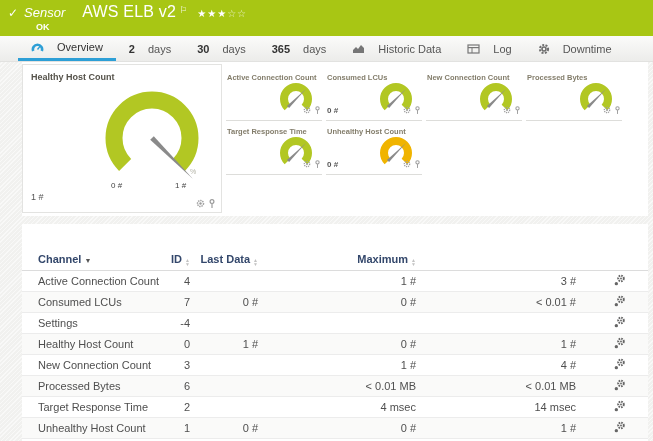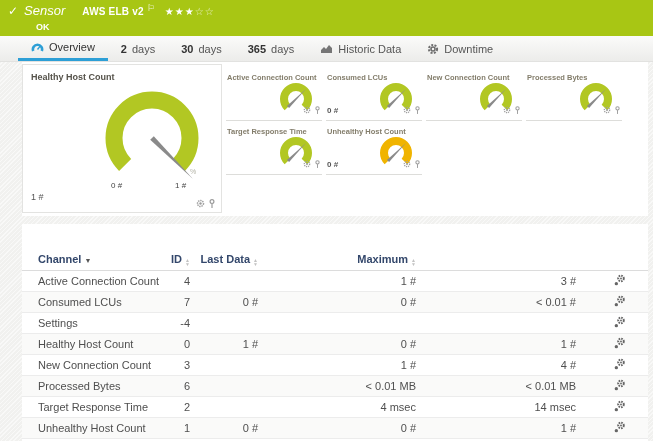--- a/index.html
+++ b/index.html
@@ -8,30 +8,30 @@
     font-family:"Liberation Sans","DejaVu Sans",sans-serif;
     background:#f1f1ef;
     background-image:repeating-linear-gradient(135deg, rgba(255,255,255,.55) 0 1px, rgba(0,0,0,0) 1px 3px);
     position:relative; color:#4f4f4f;
   }
   
   .sensor-header { position:absolute; left:0; top:0; width:653px; height:36px; color:#fff; }
   .sh-row { position:absolute; left:8px; top:3px; display:flex; align-items:baseline; }
   .sh-check { font-size:12px; font-weight:bold; margin-right:6px; }
   .sh-kind { font-style:italic; font-size:13px; margin-right:17px; }
-  .sh-name { font-size:10px; font-weight:bold; letter-spacing:.2px; }
+  .sh-name { font-size:16px; font-weight:normal; letter-spacing:.2px; }
   .sh-flag { font-size:9px; margin-left:3px; position:relative; top:-4px; cursor:pointer; }
   .sh-stars { font-size:10px; margin-left:10px; letter-spacing:1px; cursor:pointer; }
   .sh-stars .dim { opacity:.75; }
   .sh-status { position:absolute; left:36px; top:22px; font-size:9px; font-weight:bold; }
   
   .tabbar { position:absolute; left:0; top:36px; width:653px; height:26px;
     background:linear-gradient(#fbfbfa,#ececea); border-bottom:1px solid #e2e2e0;
     display:flex; align-items:stretch; padding-left:18px; font-size:11px; color:#555; }
-  .tab { display:flex; align-items:center; gap:5px; padding:0 13px; cursor:pointer; white-space:nowrap; }
+  .tab { display:flex; align-items:center; gap:13px; padding:0 13px; cursor:pointer; white-space:nowrap; }
   .tab .num { font-weight:bold; color:#333; }
   .tab.active { border-bottom:3px solid #2d9fd6; color:#333; }
   .tab .ticon { display:inline-flex; }
   
   .dashboard { position:absolute; left:22px; top:62px; width:626px; height:154px; background:#fff; }
   .main-gauge-card { position:absolute; left:0; top:2px; width:200px; height:149px;
     background:#fff; border:1px solid #e3e3e1; }
   .mg-title { position:absolute; left:8px; top:7px; font-size:9px; font-weight:bold; color:#55524a; }
   .mg-svg { position:absolute; left:0; top:0; }
   .mg-min { position:absolute; left:88px; top:116px; font-size:8px; color:#444; }
@@ -98,20 +98,30 @@
   <div class="tab">
     <span class="ticon">
       <svg width="13" height="10" viewBox="0 0 13 10">
           <path d="M1 9 L1 6 4 3 6 5 9 1 12 4 12 9 Z" fill="#767676"></path>
         </svg>
     </span>
     <span>Historic Data</span>
   </div>
   <div class="tab">
     <span class="ticon">
+      <svg width="13" height="10" viewBox="0 0 13 10">
+          <rect x="1" y="1" width="11" height="8" fill="none" stroke="#767676" stroke-width="1.2"></rect>
+          <line x1="1" y1="3.6" x2="12" y2="3.6" stroke="#767676" stroke-width="1.2"></line>
+          <line x1="5" y1="3.6" x2="5" y2="9" stroke="#767676" stroke-width="1"></line>
+        </svg>
+    </span>
+    <span>Log</span>
+  </div>
+  <div class="tab">
+    <span class="ticon">
       <svg width="12" height="12" viewBox="0 0 12 12">
           <circle cx="6" cy="6" r="4.1" fill="none" stroke="#6e6e6e" stroke-width="2" stroke-dasharray="2 1.4"></circle>
           <circle cx="6" cy="6" r="2" fill="none" stroke="#6e6e6e" stroke-width="1.6"></circle>
         </svg>
     </span>
     <span>Downtime</span>
   </div>
 </div>
 
 <div class="dashboard">

